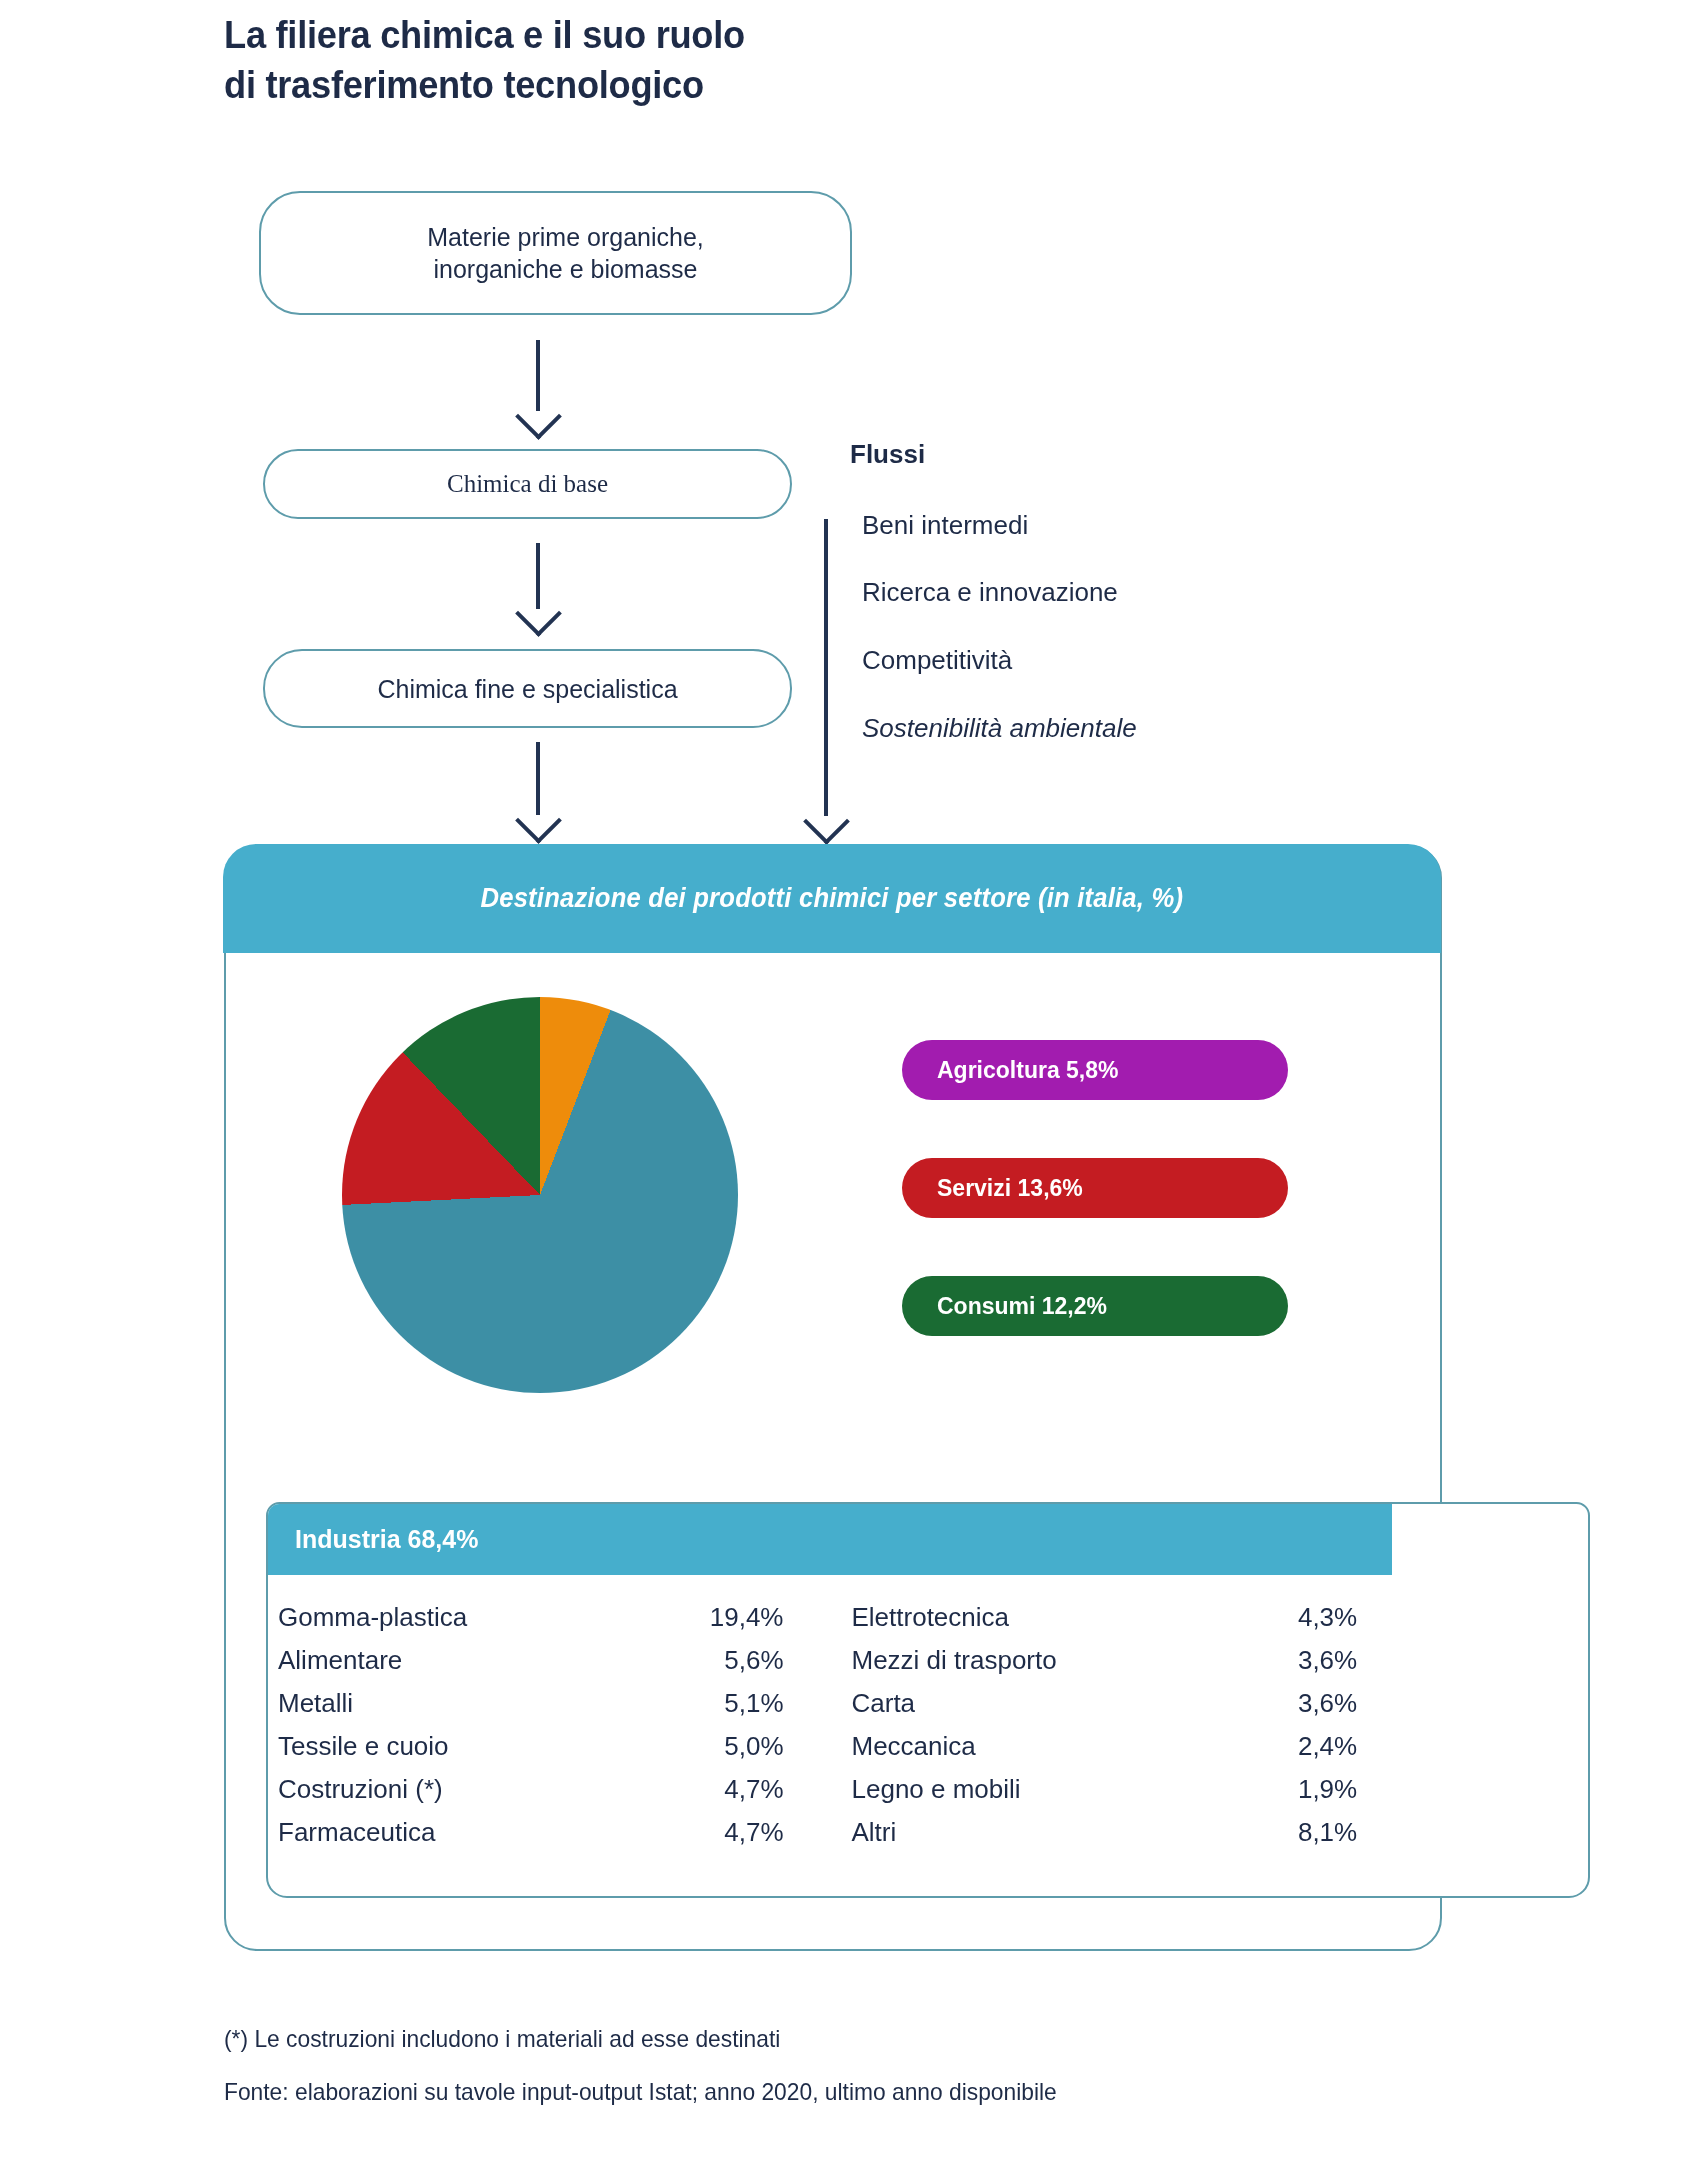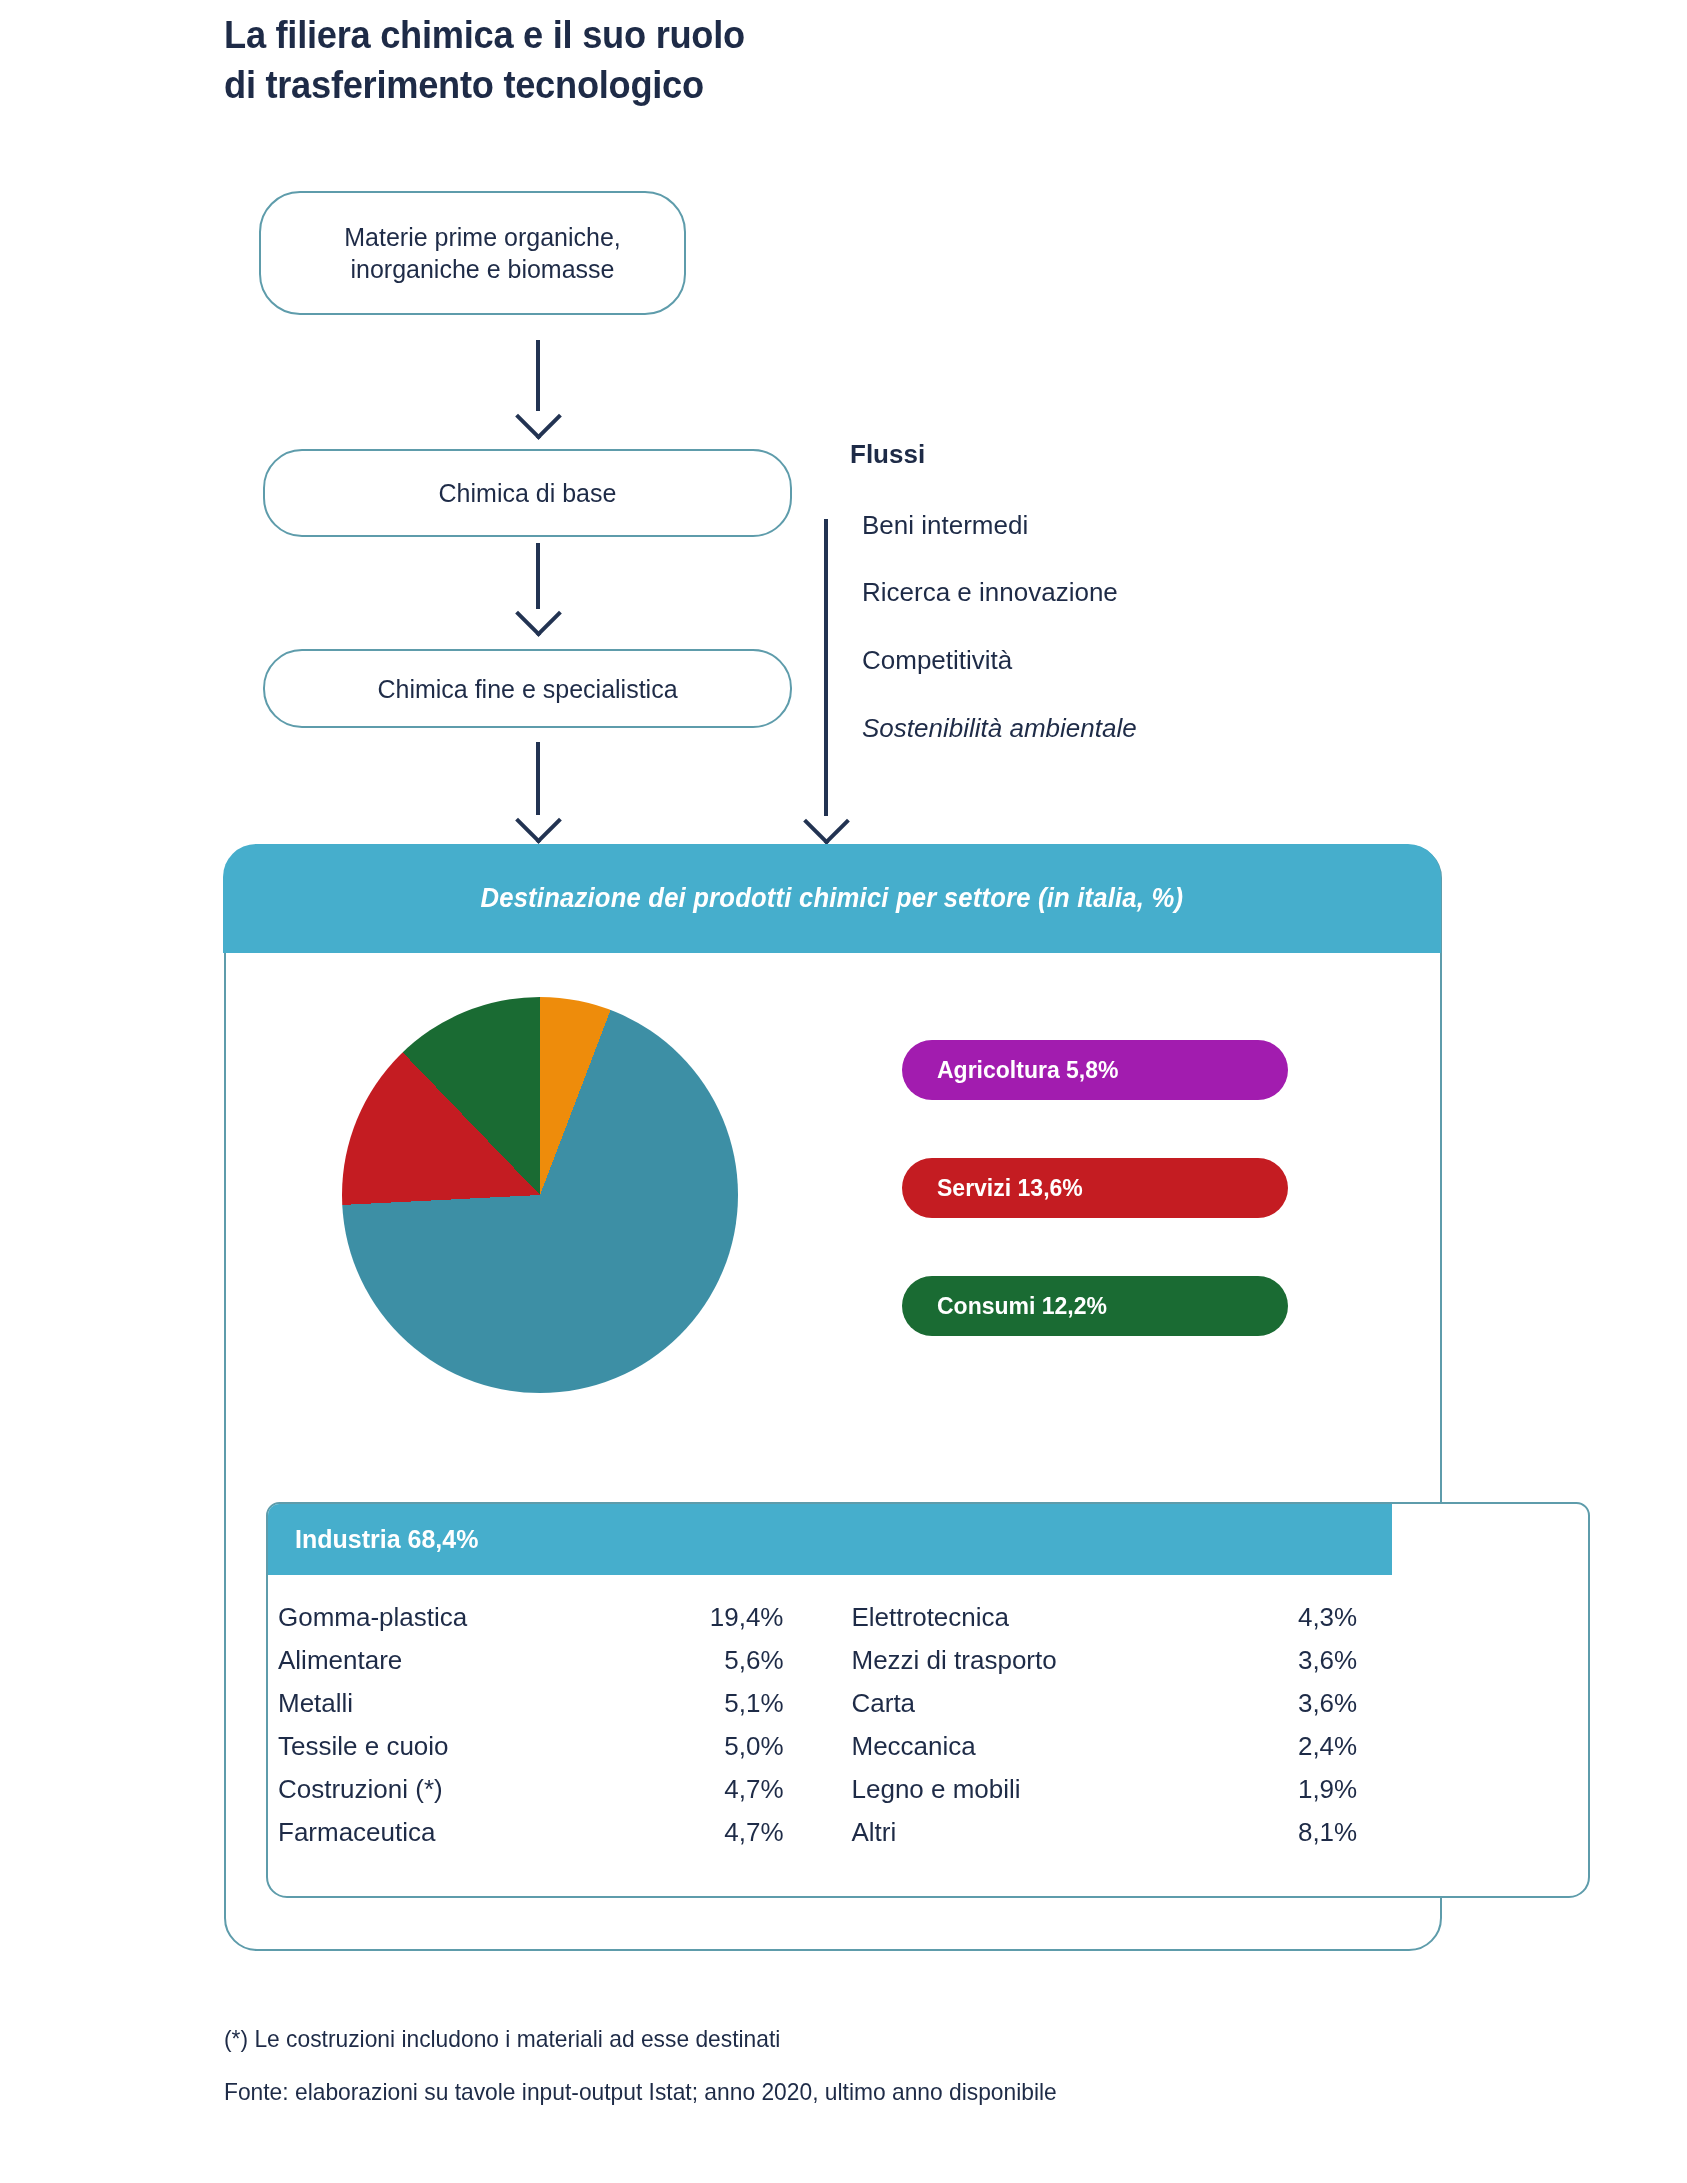--- a/index.html
+++ b/index.html
@@ -43,28 +43,29 @@
     display: flex;
     align-items: center;
     justify-content: center;
     text-align: center;
     color: #1E2B47;
     font-size: 25px;
     line-height: 1.28;
   }
   #box-raw {
     left: 259px; top: 191px;
-    width: 427px; height: 124px;
+    width: 593px; height: 124px;
     border-radius: 41px;
     padding-left: 20px;
   }
   #box-base {
     left: 263px; top: 449px;
-    width: 529px; height: 88px;
+    width: 529px; height: 70px;
     border-radius: 39px;
+    font-family: Liberation Serif, serif;
   }
   #box-fine {
     left: 263px; top: 649px;
     width: 529px; height: 79px;
     border-radius: 39px;
   }
 
   
   .arrow { position: absolute; }
   .arrow .stem {

